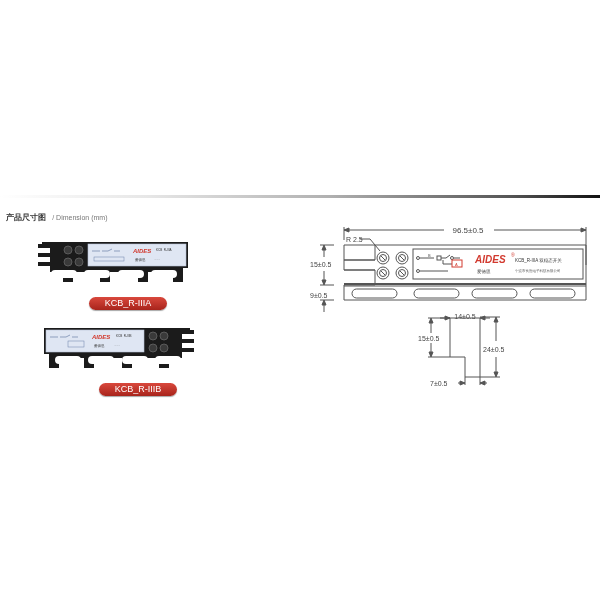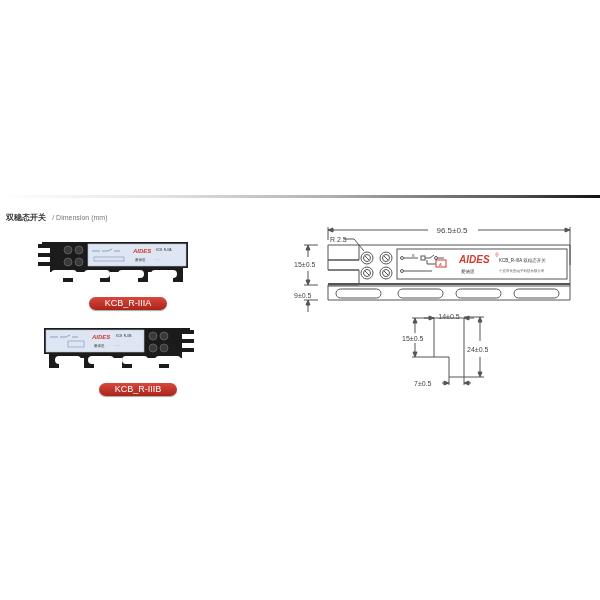--- a/index.html
+++ b/index.html
@@ -6,29 +6,29 @@
   body { width: 600px; height: 600px; position: relative; overflow: hidden; font-family: "Liberation Sans", sans-serif; }
   .divider { position: absolute; left: 0; top: 195px; width: 600px; height: 3px;
     background: linear-gradient(to right, #ffffff 0%, #e6e6e6 25%, #b0b0b0 55%, #555555 85%, #111111 100%); }
   .heading { position: absolute; left: 6px; top: 212px; font-size: 8px; color: #444; white-space: nowrap; }
   .heading .cn { font-weight: bold; color: #333; font-size: 8px; }
   .heading .en { color: #777; font-size: 7px; margin-left: 4px; }
   .product { position: absolute; }
   .pill { position: absolute; height: 13px; border-radius: 7px; background: linear-gradient(#d9483c, #a8241c);
     color: #fff; font-size: 9px; line-height: 13px; text-align: center; box-shadow: 0 1px 1px rgba(0,0,0,.35); }
   svg text { font-family: "Liberation Sans", sans-serif; }
-  .drawing { position: absolute; left: 284px; top: 215px; }
+  .drawing { position: absolute; left: 300px; top: 215px; }
 </style>
 </head>
 <body>
 
 <div class="divider"></div>
 
 <div class="heading">
-  <span class="cn">双稳态开关</span>
+  <span class="cn">产品尺寸图</span>
   <span class="en">/ Dimension (mm)</span>
 </div>
 
 <div class="product" style="left:38px; top:240px; width:150px; height:42px;">
   <svg width="150" height="42" viewBox="0 0 150 42">
 
     <path d="M4,2 H150 V28 H145 V42 H135 V32 H110 V42 H100 V32 H72 V42 H62 V32 H35 V42 H25 V32 H12 V26 H0 V22 H12 V17 H0 V13 H12 V8 H0 V4 H4 Z" fill="#1b1b1b"></path>
 
     <rect x="13" y="30" width="26" height="8" rx="4" fill="#fff"></rect>
     <rect x="46" y="30" width="26" height="8" rx="4" fill="#fff"></rect>

